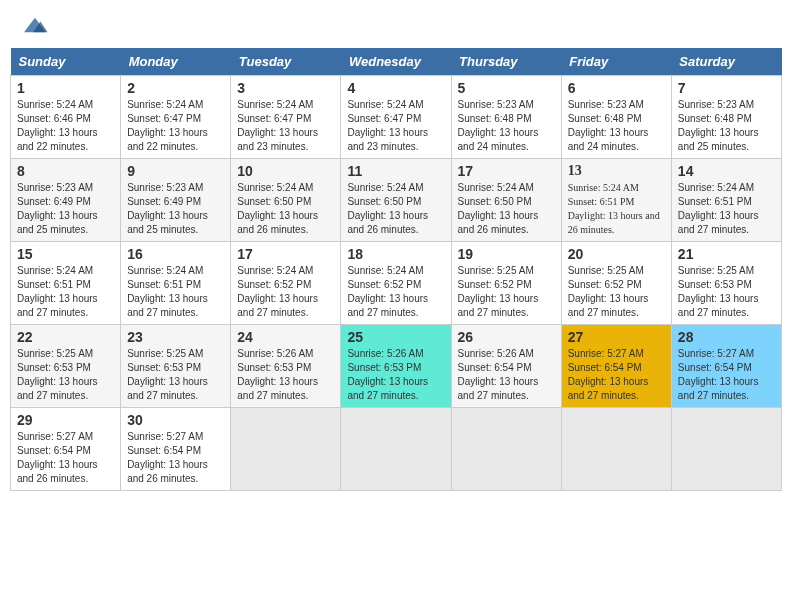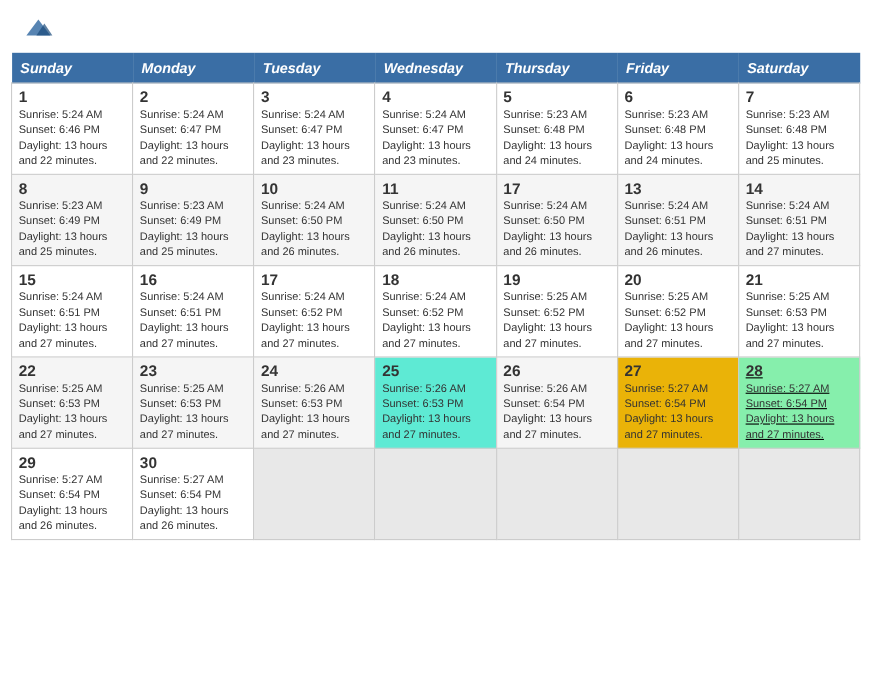--- a/index.html
+++ b/index.html
@@ -174,21 +174,21 @@
         <span class="day-info">Sunrise: 5:24 AM<br>Sunset: 6:50 PM<br>Daylight: 13 hours and 26 minutes.</span>
       </td>
         <td style="background: rgb(245, 245, 245);">
         <span class="day-num">11</span>
         <span class="day-info">Sunrise: 5:24 AM<br>Sunset: 6:50 PM<br>Daylight: 13 hours and 26 minutes.</span>
       </td>
         <td style="background: rgb(245, 245, 245);">
         <span class="day-num">17</span>
         <span class="day-info">Sunrise: 5:24 AM<br>Sunset: 6:50 PM<br>Daylight: 13 hours and 26 minutes.</span>
       </td>
-        <td style="background: rgb(245, 245, 245);">
+        <td style="background: rgb(245, 245, 245); font-family: Liberation Serif, serif;">
         <span class="day-num">13</span>
         <span class="day-info">Sunrise: 5:24 AM<br>Sunset: 6:51 PM<br>Daylight: 13 hours and 26 minutes.</span>
       </td>
         <td style="background: rgb(245, 245, 245);">
         <span class="day-num">14</span>
         <span class="day-info">Sunrise: 5:24 AM<br>Sunset: 6:51 PM<br>Daylight: 13 hours and 27 minutes.</span>
       </td>
       </tr>
       <tr>
         <td style="background: rgb(255, 255, 255);">
@@ -238,21 +238,21 @@
         <span class="day-info">Sunrise: 5:26 AM<br>Sunset: 6:53 PM<br>Daylight: 13 hours and 27 minutes.</span>
       </td>
         <td style="background: rgb(245, 245, 245); margin-top: 14px;">
         <span class="day-num">26</span>
         <span class="day-info">Sunrise: 5:26 AM<br>Sunset: 6:54 PM<br>Daylight: 13 hours and 27 minutes.</span>
       </td>
         <td style="background: #eab308;">
         <span class="day-num">27</span>
         <span class="day-info">Sunrise: 5:27 AM<br>Sunset: 6:54 PM<br>Daylight: 13 hours and 27 minutes.</span>
       </td>
-        <td style="background: #86efac; text-decoration: underline;">
+        <td style="background: #7dd3fc;">
         <span class="day-num">28</span>
         <span class="day-info">Sunrise: 5:27 AM<br>Sunset: 6:54 PM<br>Daylight: 13 hours and 27 minutes.</span>
       </td>
       </tr>
       <tr>
         <td style="background: rgb(255, 255, 255);">
         <span class="day-num">29</span>
         <span class="day-info">Sunrise: 5:27 AM<br>Sunset: 6:54 PM<br>Daylight: 13 hours and 26 minutes.</span>
       </td>
         <td style="background: rgb(255, 255, 255);">

